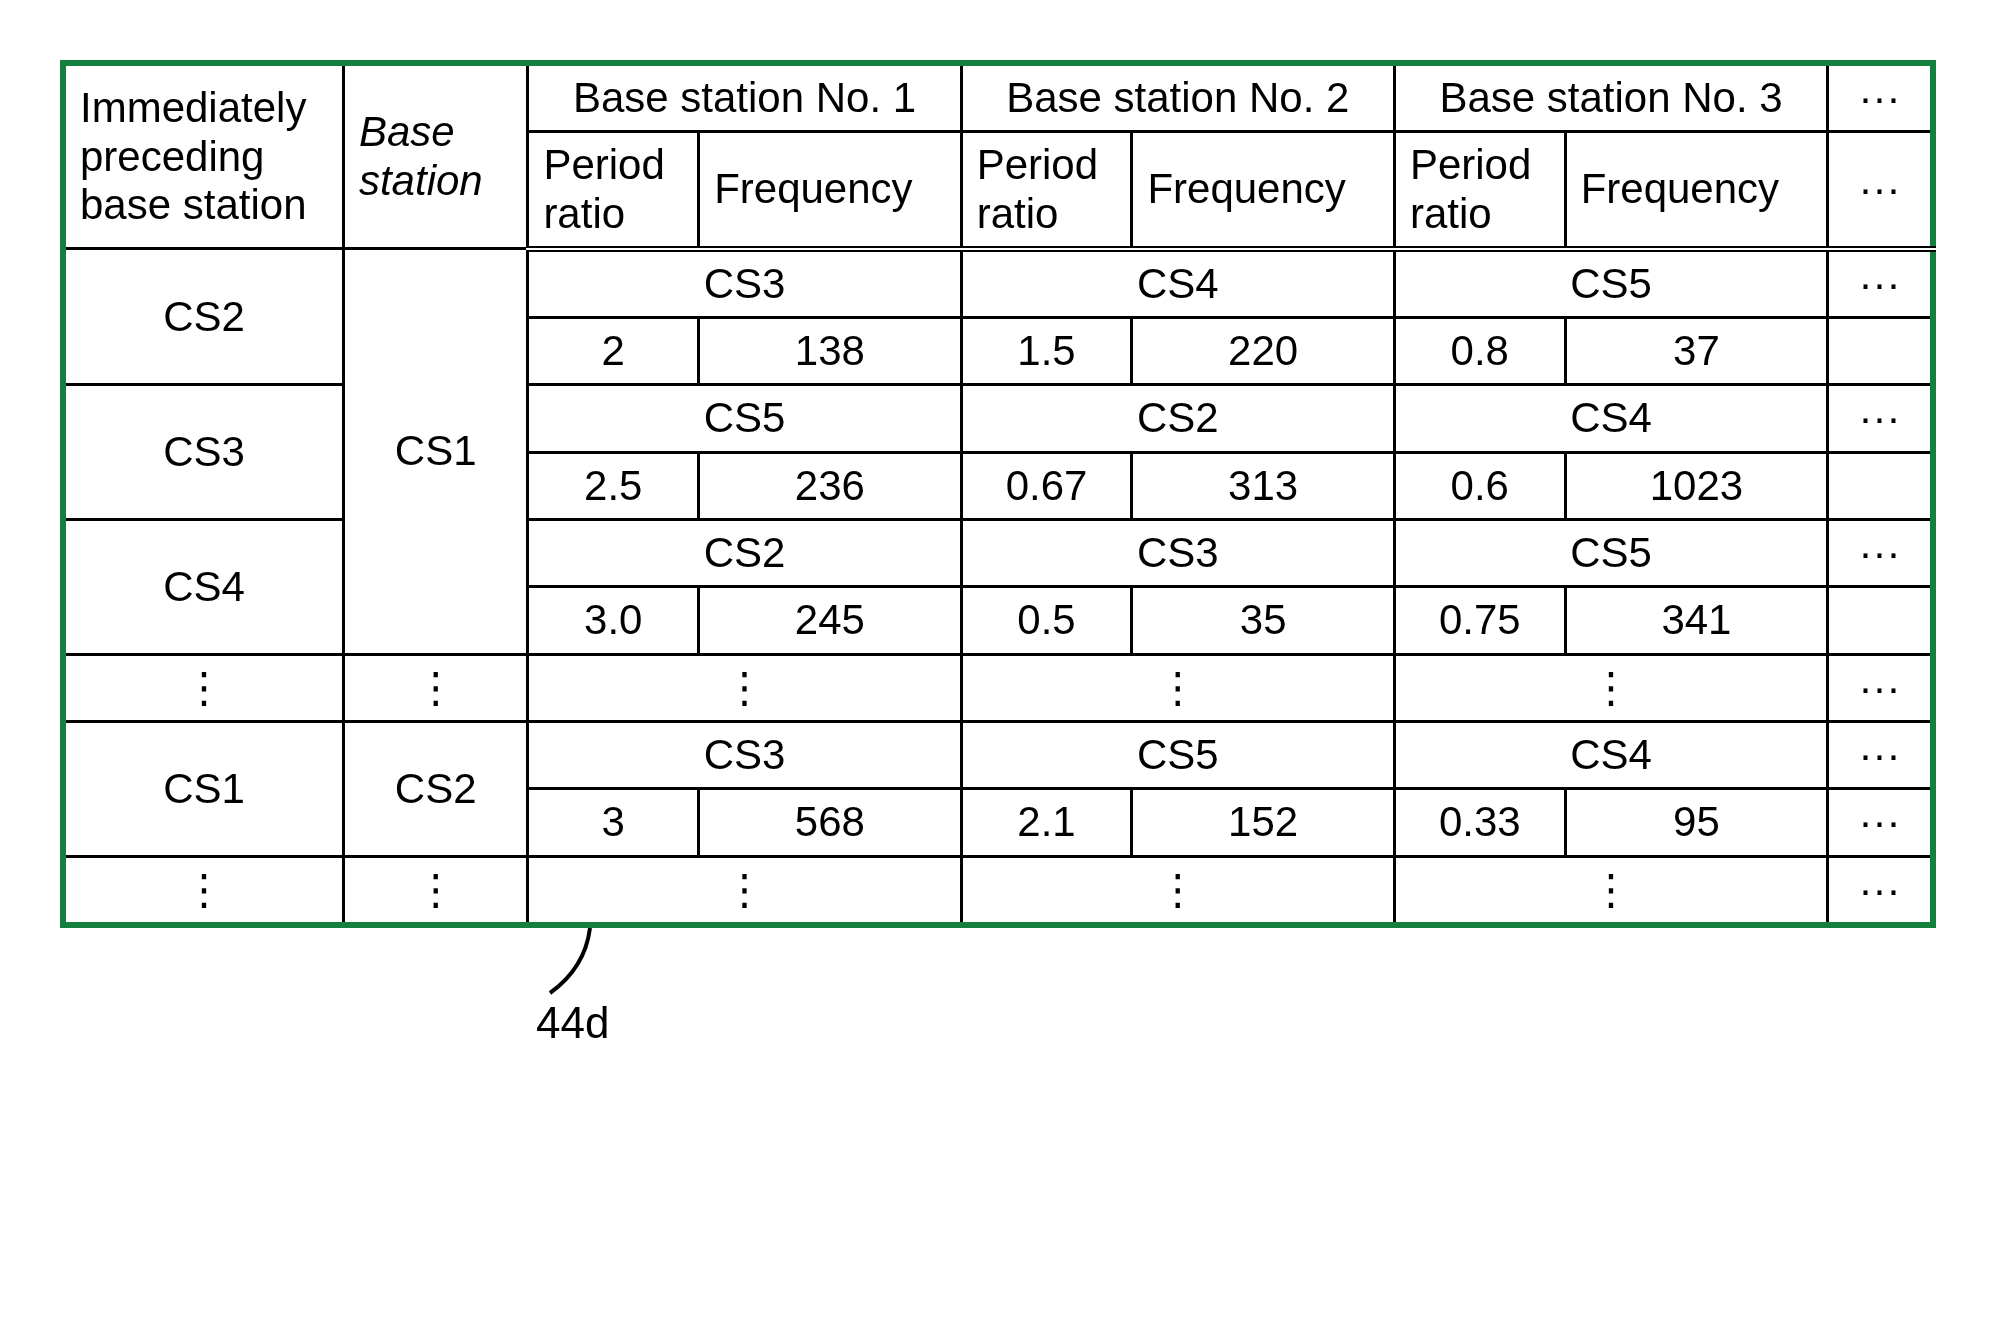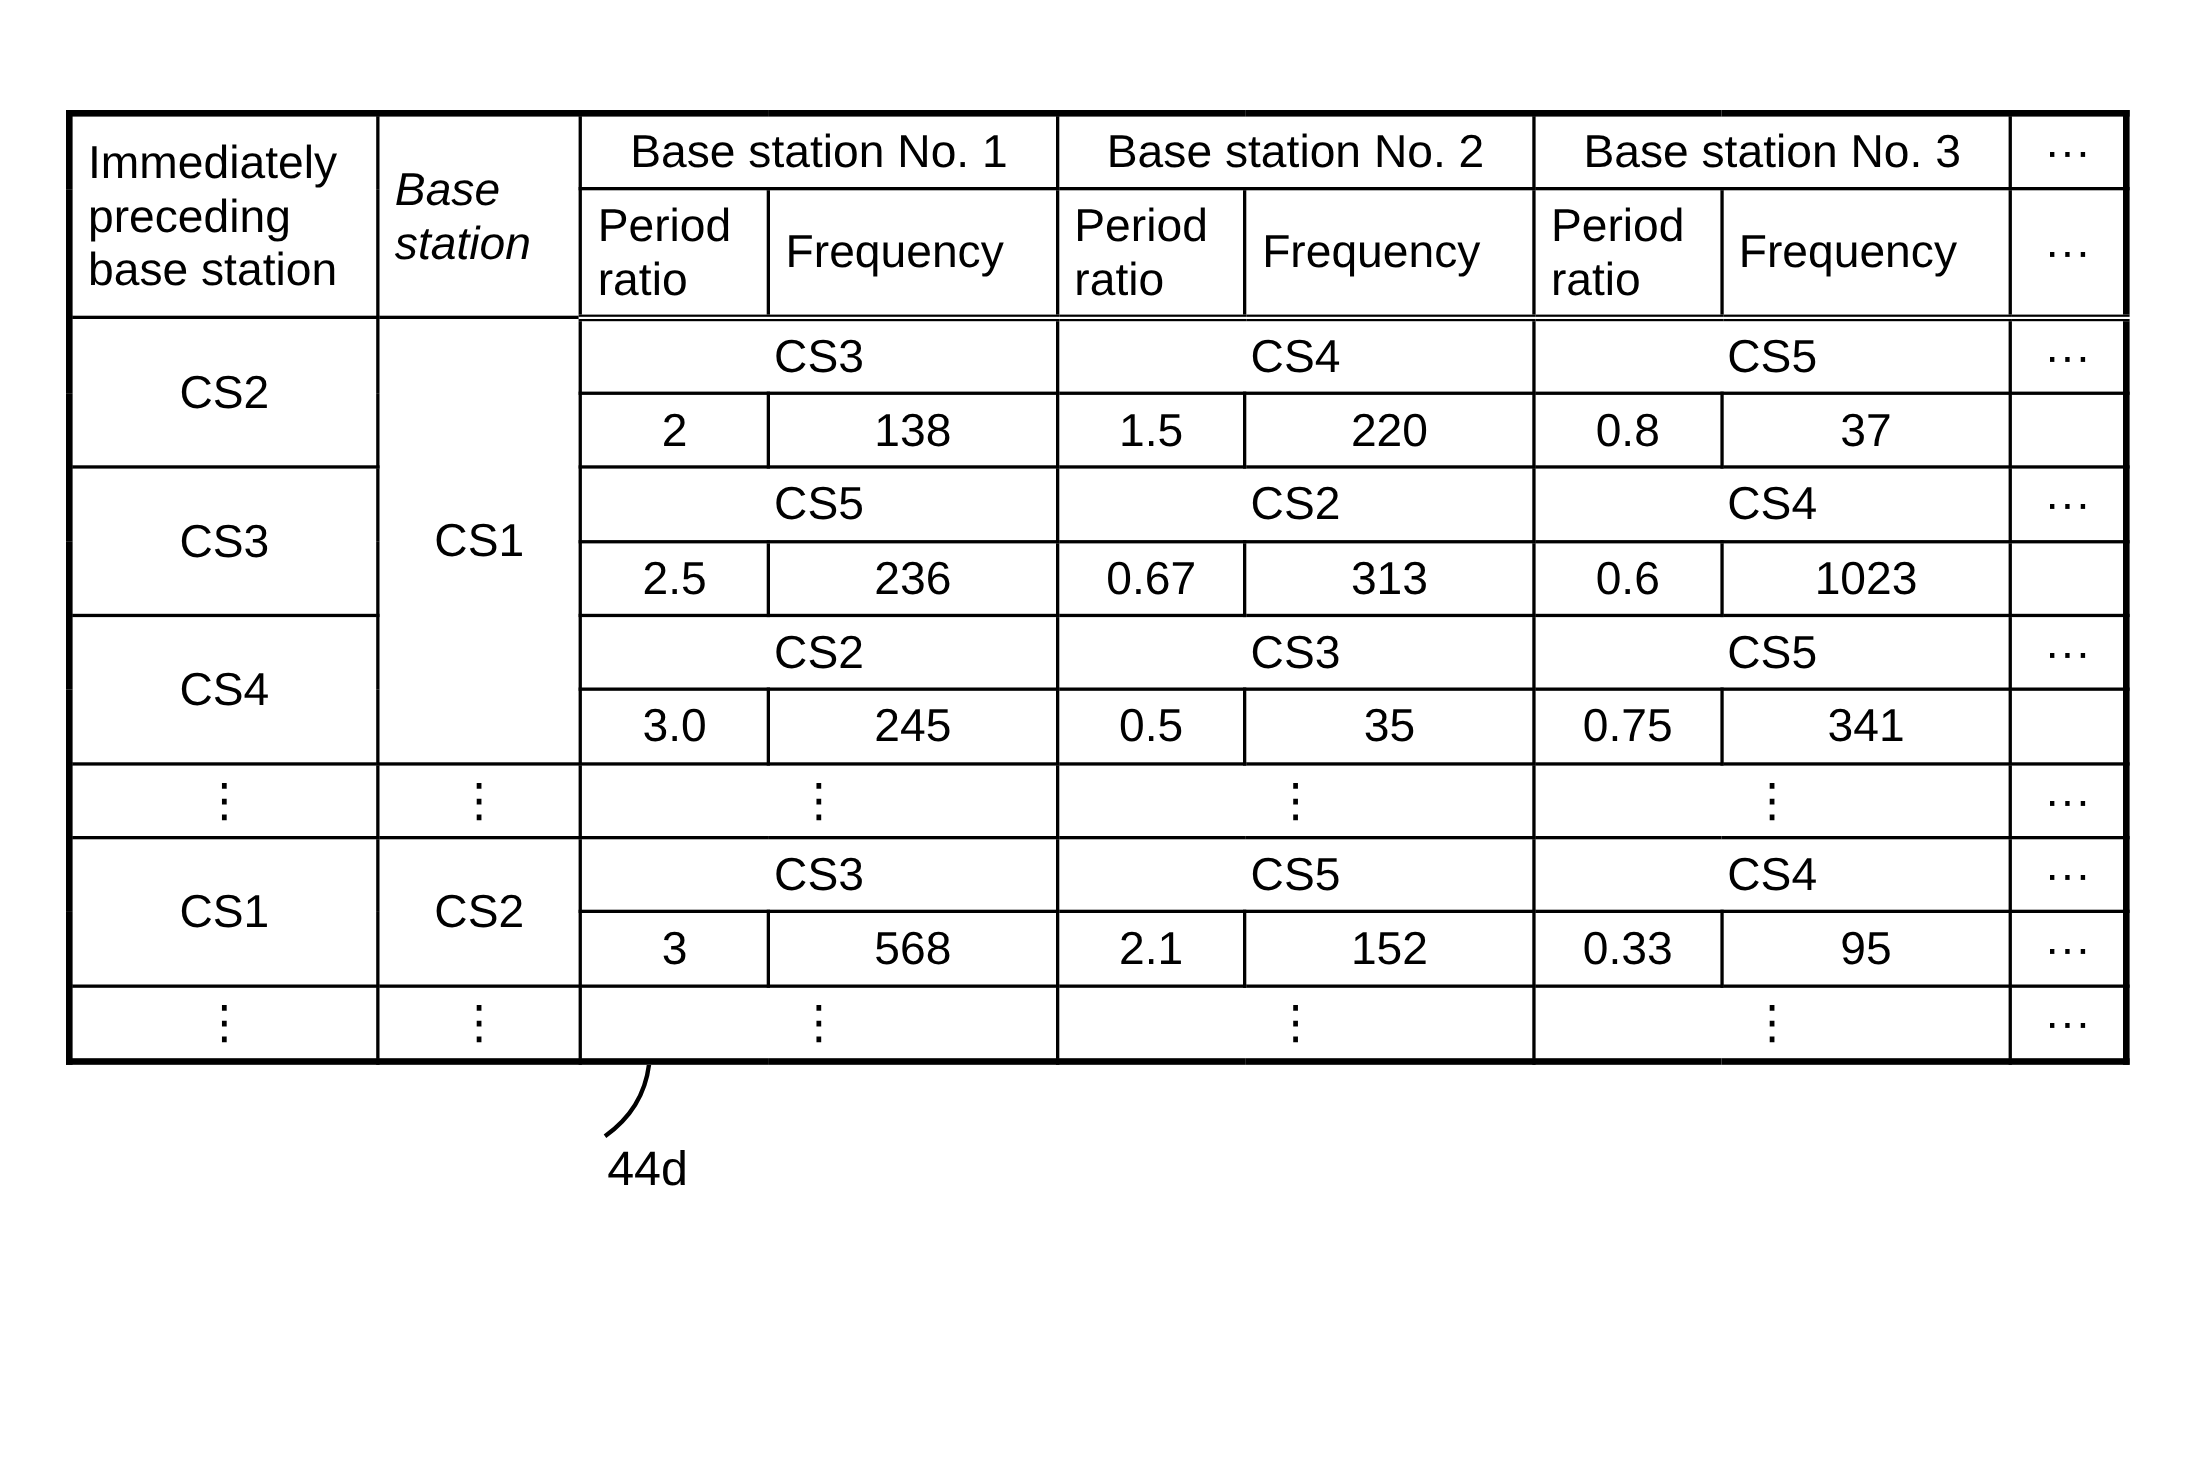--- a/index.html
+++ b/index.html
@@ -5,22 +5,21 @@
   body {
     margin: 0;
     padding: 60px;
     background: #fff;
     font-family: Arial, Helvetica, sans-serif;
     font-size: 42px;
     color: #000;
   }
   table {
     border-collapse: collapse;
-    border: 6px solid #000000;
-    margin-top: 40px;
+    border: 6px solid #15803d;
   }
   td {
     border: 3px solid #000;
     padding: 8px 14px;
     text-align: center;
     vertical-align: middle;
     line-height: 1.15;
   }
   td.left {
     text-align: left;
@@ -35,21 +34,21 @@
   .col-dots { width: 90px; }
   .annot {
     position: relative;
     margin-top: 0px;
     margin-left: 470px;
   }
   .annot svg { display: block; }
   .annot-label {
     position: absolute;
     top: 70px;
-    left: 22px;
+    left: 6px;
     font-size: 44px;
   }
 </style>
 </head>
 <body>
 
 <table>
 
   <tbody>
       <tr>

